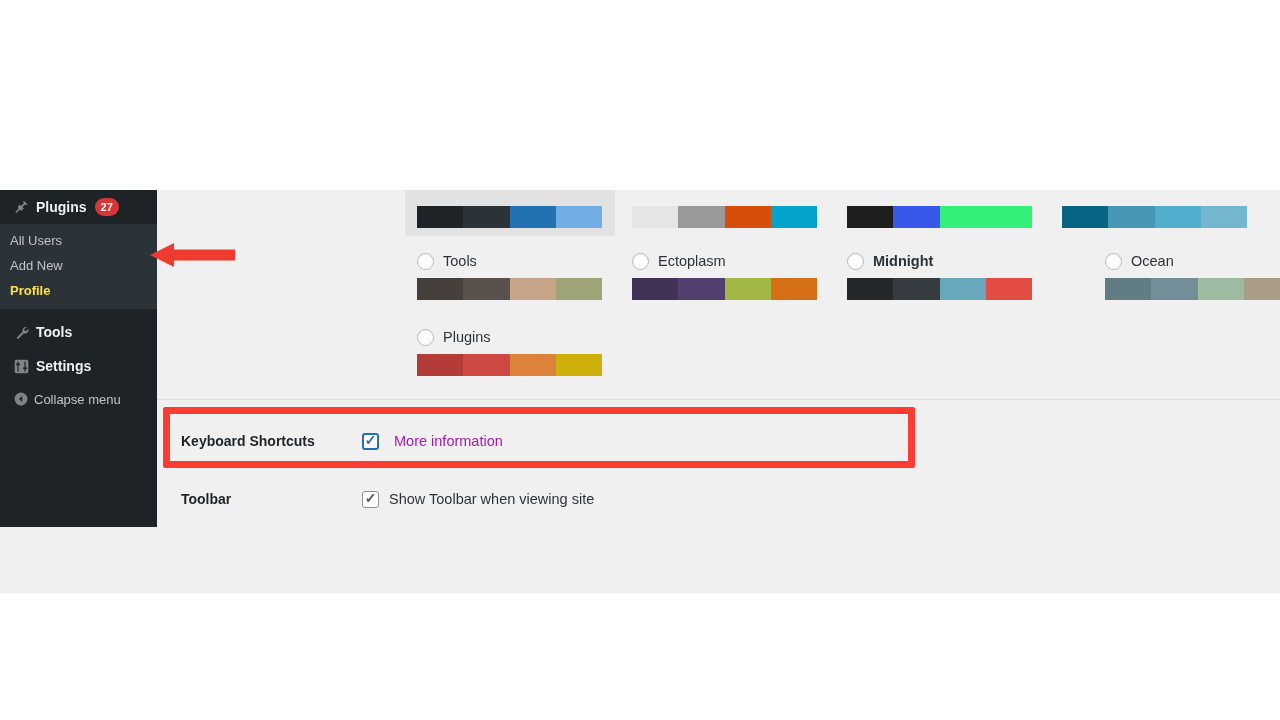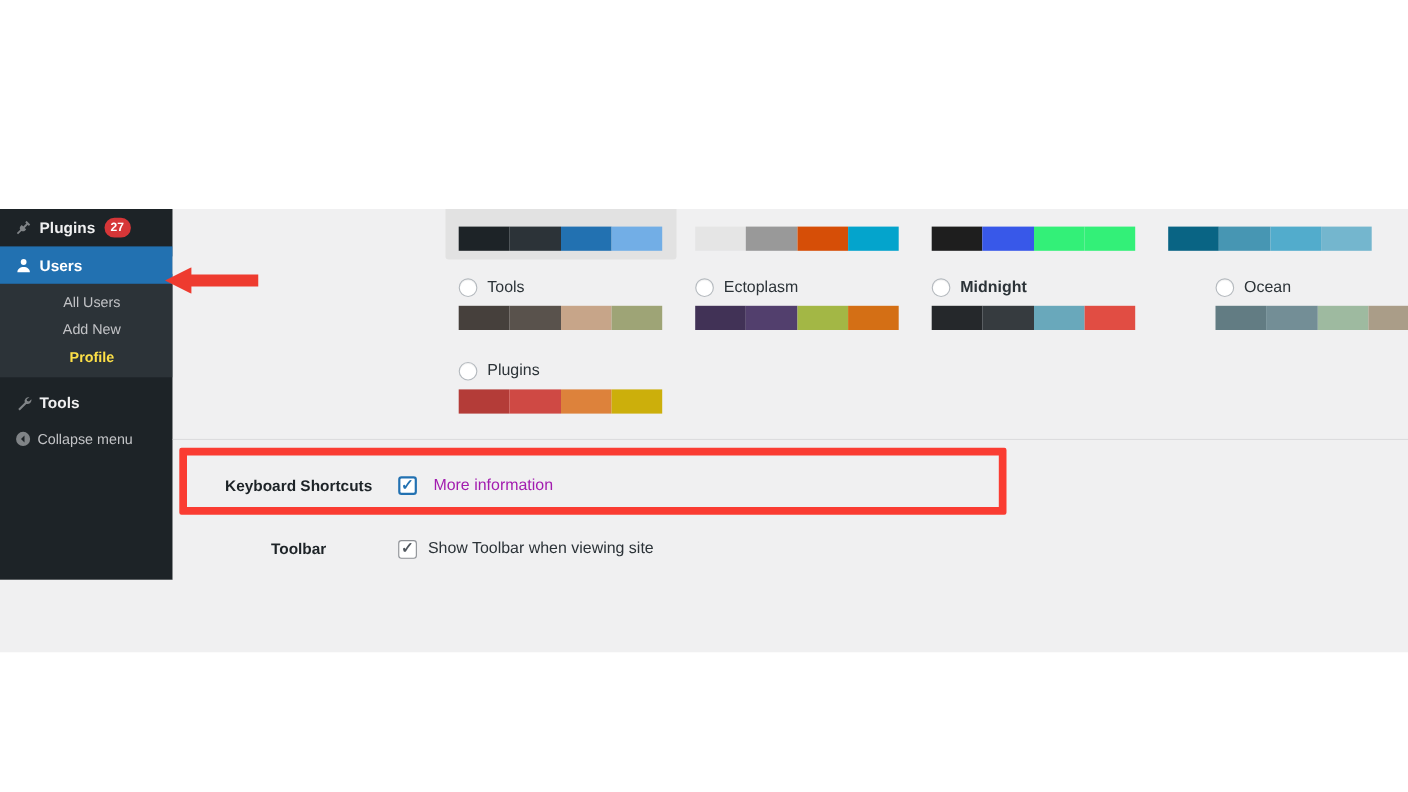--- a/index.html
+++ b/index.html
@@ -21,21 +21,20 @@
 
   
   #wp-strip {
     position: absolute;
     left: 0;
     top: 190px;
     width: 1280px;
     height: 403px;
     overflow: hidden;
     background: #f0f0f1;
-    text-align: center;
   }
 
   
   #adminmenu {
     position: absolute;
     left: 0; top: 0;
     width: 157px;
     height: 337px;
     background: #1d2327;
     color: #f0f0f1;
@@ -275,46 +274,50 @@
       <div class="menu-top">
         <span class="mi">
           <svg width="17" height="17" viewBox="0 0 20 20" fill="#a7aaad">
             <path d="M13.1 2.2 11.7 3.6l1.2 1.2-3.3 3.3-1.6-1.6-1.1 1.1c-1.1 1.1-1.3 2.7-.6 4l-3.6 3.6 1.3 1.3 3.6-3.6c1.3.7 2.9.5 4-.6l1.1-1.1-1.6-1.6 3.3-3.3 1.2 1.2 1.4-1.4-4-4z"></path>
           </svg>
         </span>
         <span class="mlabel">Plugins</span>
         <span class="badge">27</span>
       </div>
 
-      <div class="menu-top current">
-        <span class="mi">
-          <svg width="17" height="17" viewBox="0 0 20 20" fill="#ffffff">
-            <path d="M10 9.2a3.1 3.1 0 1 0 0-6.2 3.1 3.1 0 0 0 0 6.2zM3.3 17c0-3.4 3-5.6 6.7-5.6s6.7 2.2 6.7 5.6H3.3z"></path>
-          </svg>
-        </span>
-        <span class="mlabel">Users</span>
-      </div>
 
       <ul class="submenu">
         <li>All Users</li>
         <li>Add New</li>
         <li class="current">Profile</li>
       </ul>
 
       <div class="menu-sep"></div>
 
       <div class="menu-top">
         <span class="mi">
           <svg width="17" height="17" viewBox="0 0 20 20" fill="#a7aaad">
             <path d="M16.3 3.7a4.3 4.3 0 0 0-5.1 5.5l-7 7 1.6 1.6 7-7a4.3 4.3 0 0 0 5.5-5.1l-2.6 2.6-2-.5-.5-2 3.1-2.1z"></path>
           </svg>
         </span>
         <span class="mlabel">Tools</span>
       </div>
 
+      <div class="menu-top">
+        <span class="mi">
+          <svg width="17" height="17" viewBox="0 0 20 20" fill="#a7aaad">
+            <rect x="2" y="2" width="16" height="16" rx="2" fill="#a7aaad"></rect>
+            <rect x="5.2" y="4" width="1.4" height="12" fill="#1d2327"></rect>
+            <rect x="13.4" y="4" width="1.4" height="12" fill="#1d2327"></rect>
+            <rect x="3.6" y="6.6" width="4.6" height="2" fill="#1d2327"></rect>
+            <rect x="11.8" y="11" width="4.6" height="2" fill="#1d2327"></rect>
+          </svg>
+        </span>
+        <span class="mlabel">Settings</span>
+      </div>
 
       <div class="collapse">
         <span class="mi">
           <svg width="16" height="16" viewBox="0 0 20 20">
             <circle cx="10" cy="10" r="8" fill="#a7aaad"></circle>
             <path d="M11.6 6 7.6 10l4 4z" fill="#1d2327"></path>
           </svg>
         </span>
         <span>Collapse menu</span>
       </div>

